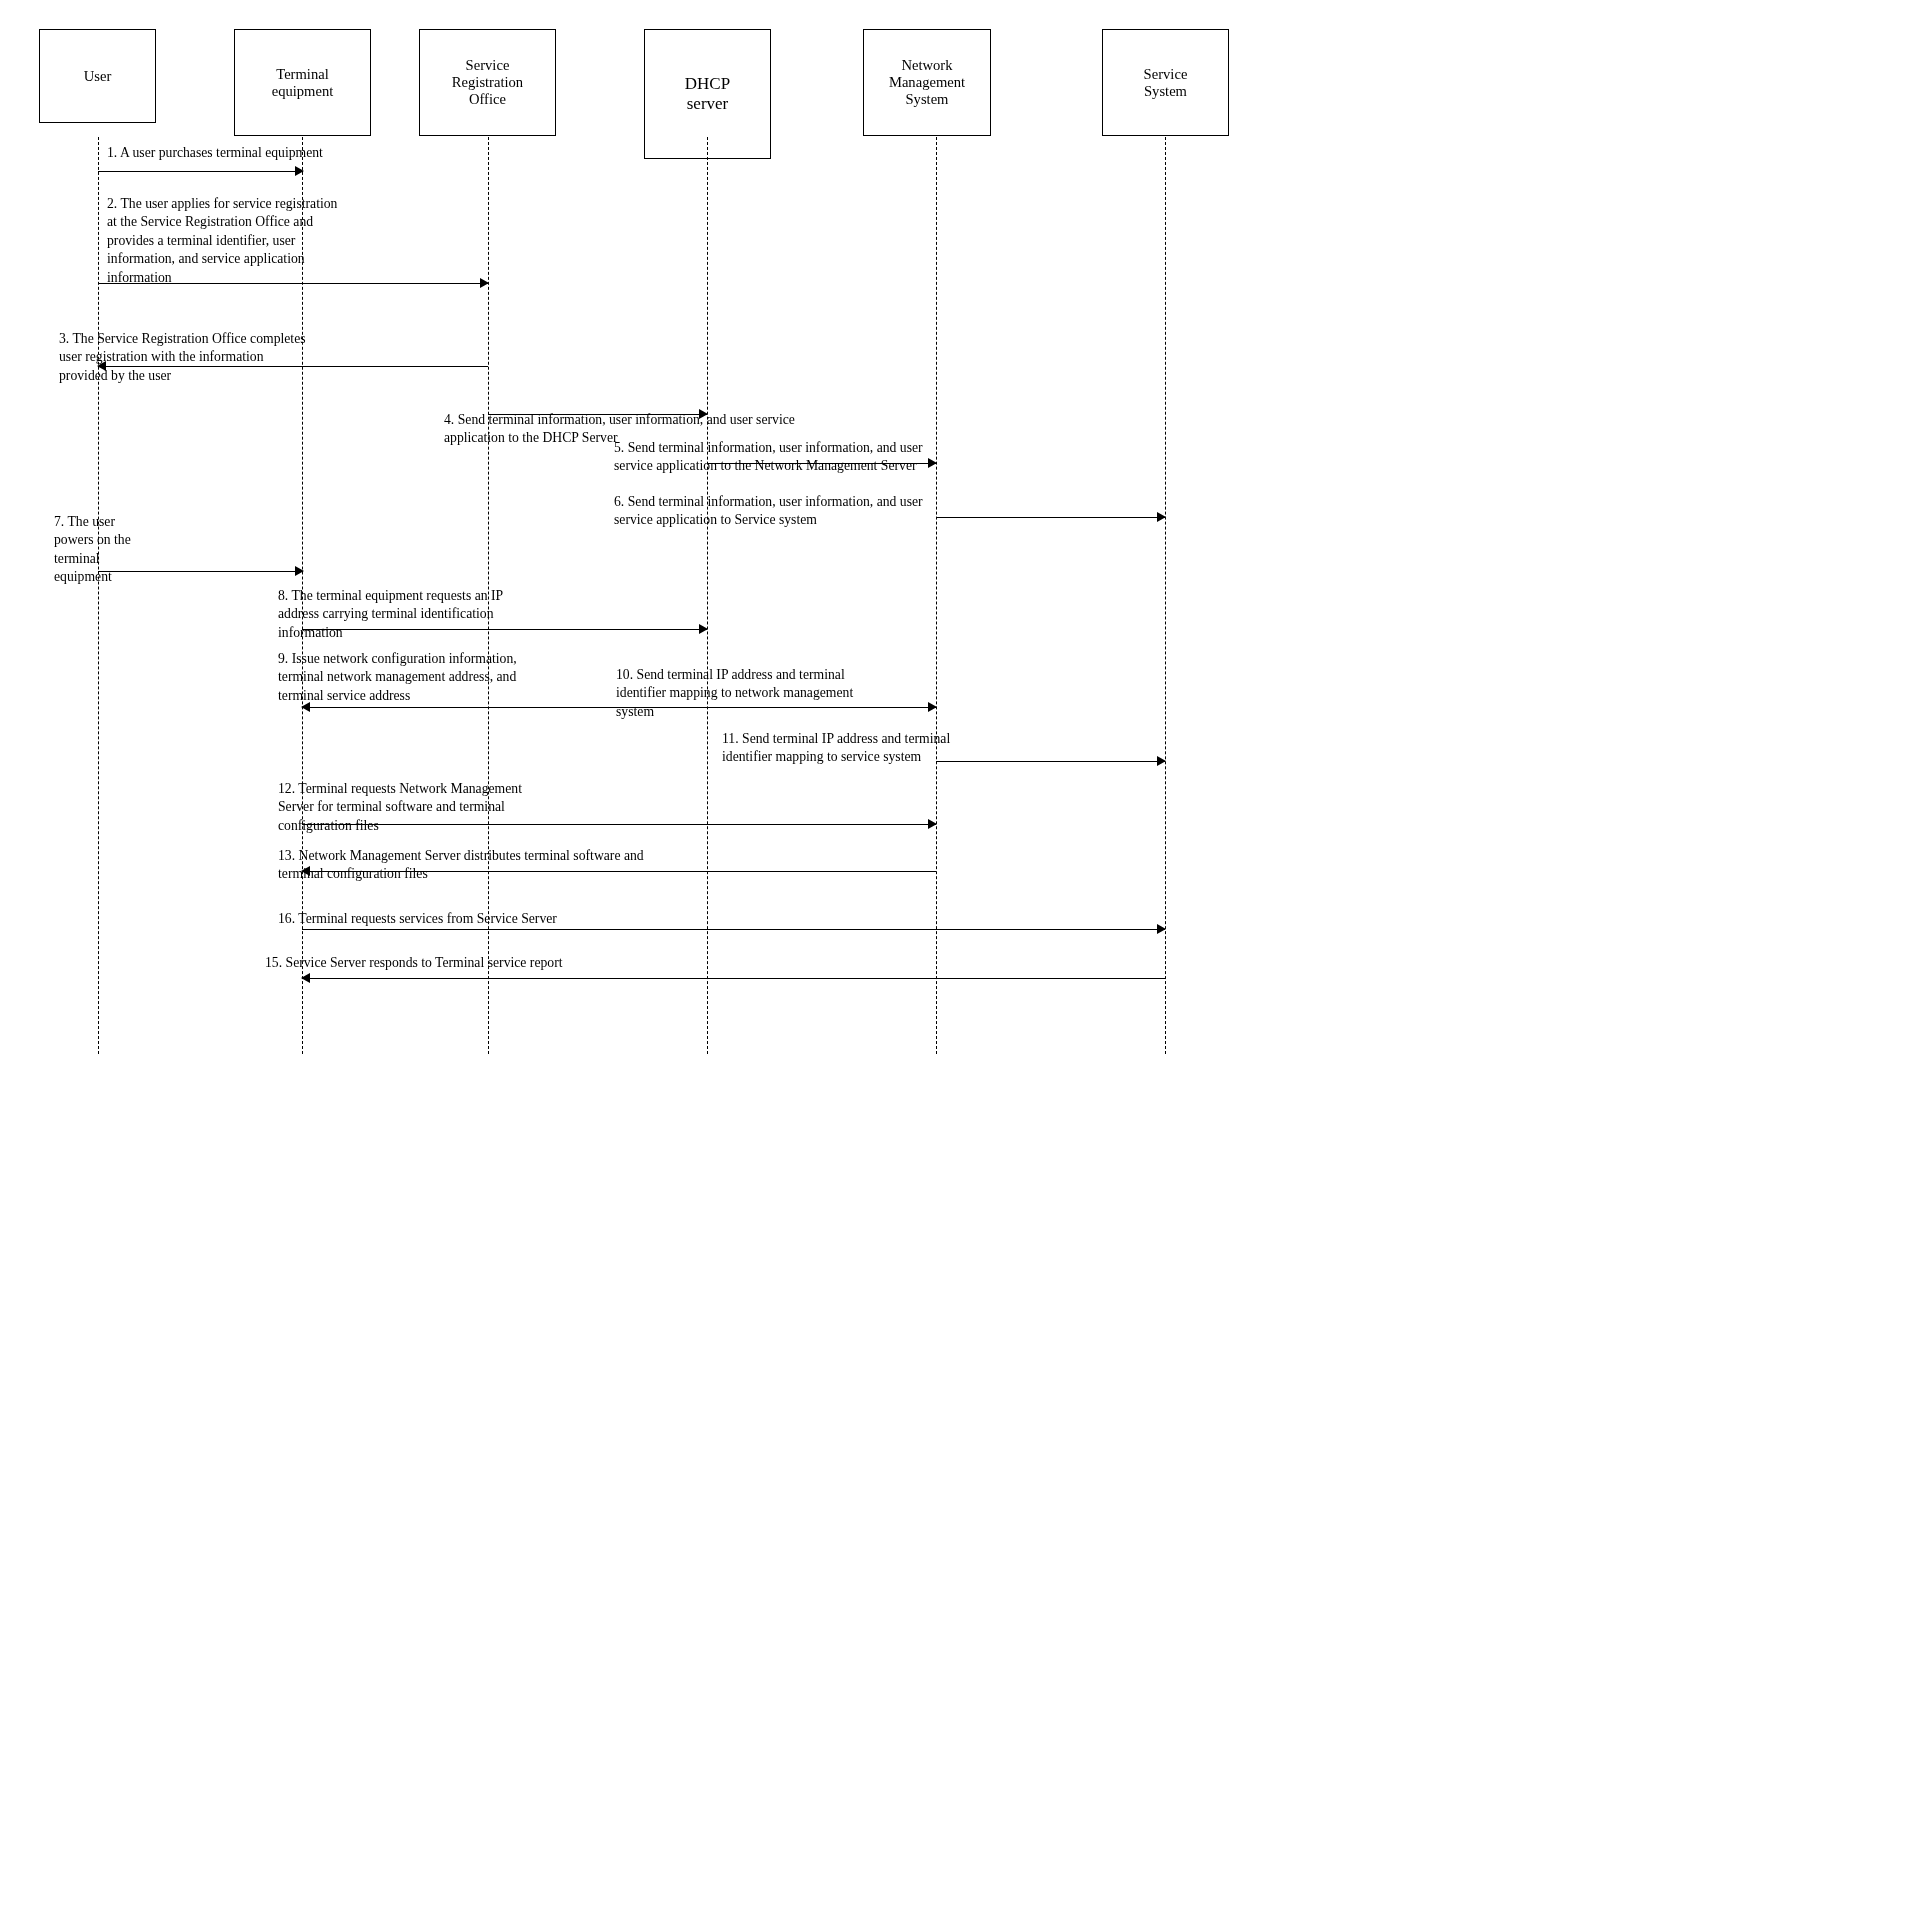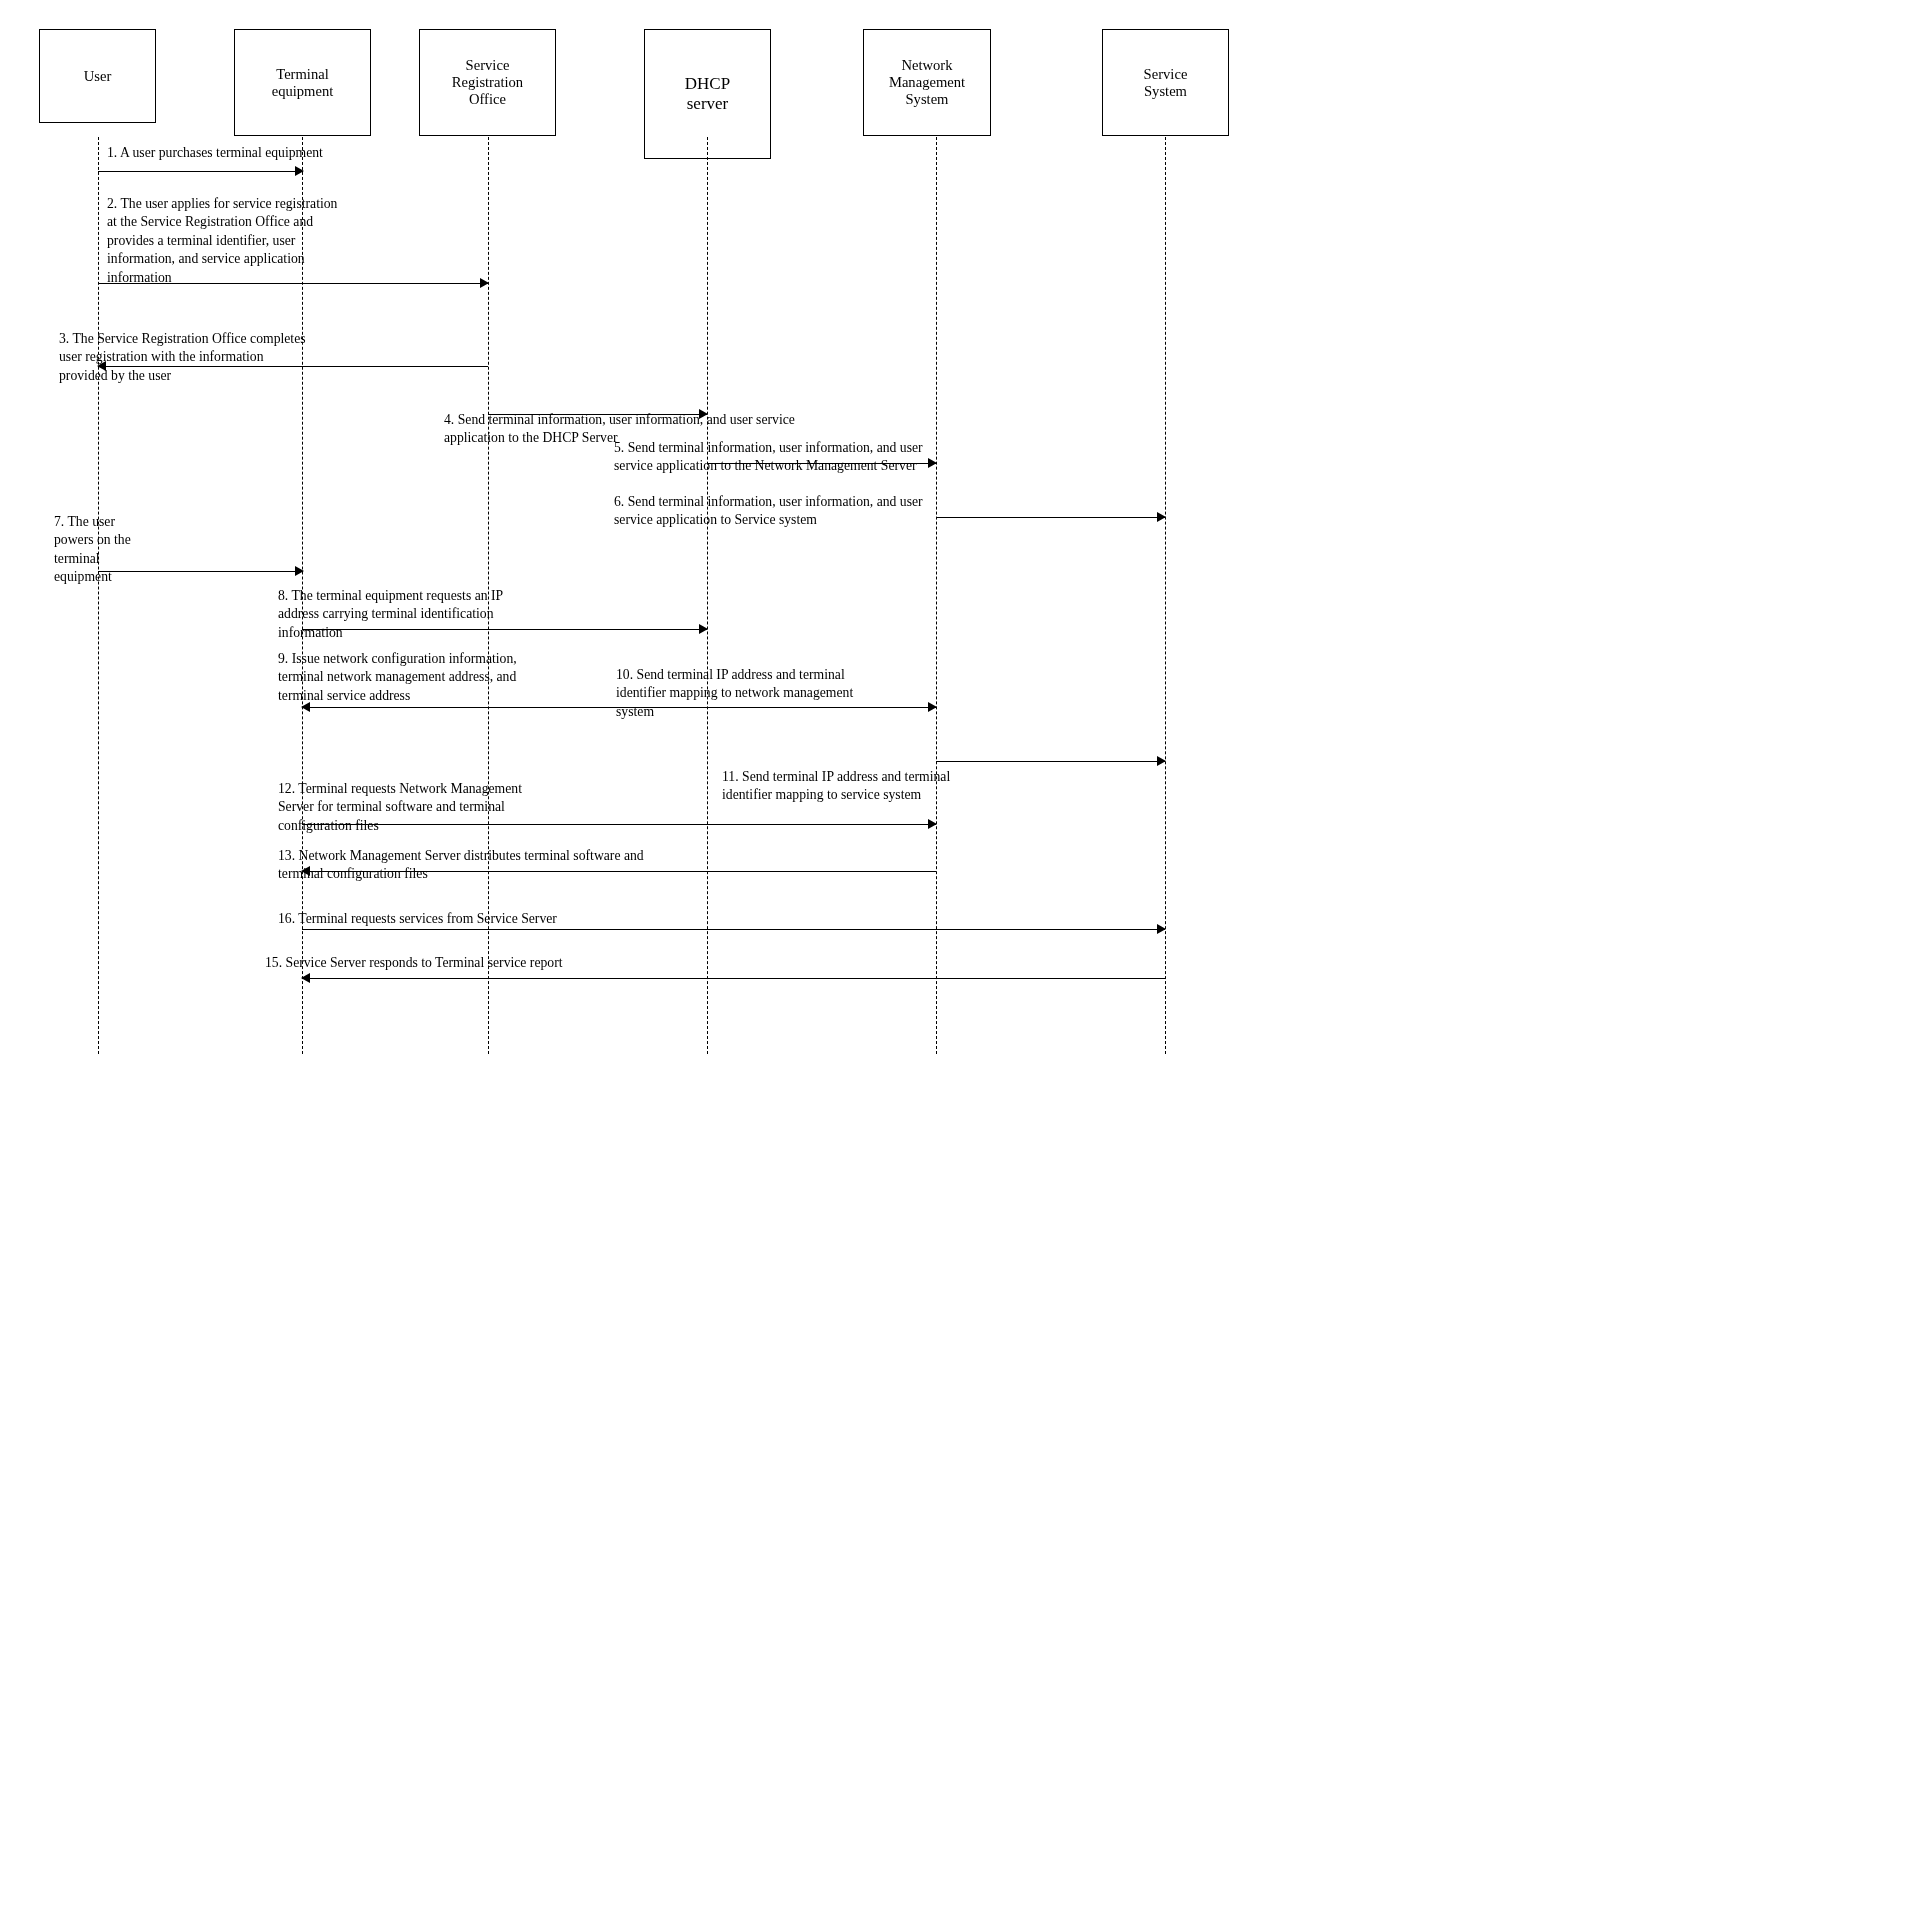--- a/index.html
+++ b/index.html
@@ -93,21 +93,21 @@
     <div class="label" style="left: 614px; top: 493px; max-width: 624px;">6.  Send terminal information, user information, and user<br>service application to Service system</div>
     <div class="arrow arrow-right" style="left: 98px; top: 571px; width: 205px;"></div>
     <div class="label" style="left: 54px; top: 513px; max-width: 624px;">7.  The user<br>powers on the<br>terminal<br>equipment</div>
     <div class="arrow arrow-right" style="left: 302px; top: 629px; width: 405px;"></div>
     <div class="label" style="left: 278px; top: 587px; max-width: 624px;">8.  The terminal equipment requests an IP<br>address carrying terminal identification<br>information</div>
     <div class="arrow arrow-left" style="left: 302px; top: 707px; width: 405px;"></div>
     <div class="label" style="left: 278px; top: 650px; max-width: 624px;">9.  Issue network configuration information,<br>terminal network management address, and<br>terminal service address</div>
     <div class="arrow arrow-right" style="left: 707px; top: 707px; width: 229px;"></div>
     <div class="label" style="left: 616px; top: 666px; max-width: 624px;">10.  Send terminal IP address and terminal<br>identifier mapping to network management<br>system</div>
     <div class="arrow arrow-right" style="left: 936px; top: 761px; width: 229px;"></div>
-    <div class="label" style="left: 722px; top: 768px; max-width: 624px;">11.  Send terminal IP address and terminal<br>identifier mapping to service system</div>
+    <div class="label" style="left: 722px; top: 730px; max-width: 624px;">11.  Send terminal IP address and terminal<br>identifier mapping to service system</div>
     <div class="arrow arrow-right" style="left: 302px; top: 824px; width: 634px;"></div>
     <div class="label" style="left: 278px; top: 780px; max-width: 624px;">12.  Terminal requests Network Management<br>Server for terminal software and terminal<br>configuration files</div>
     <div class="arrow arrow-left" style="left: 302px; top: 871px; width: 634px;"></div>
     <div class="label" style="left: 278px; top: 847px; max-width: 624px;">13.  Network Management Server distributes terminal software and<br>terminal configuration files</div>
     <div class="arrow arrow-right" style="left: 302px; top: 929px; width: 863px;"></div>
     <div class="label" style="left: 278px; top: 910px; max-width: 624px;">16.  Terminal requests services from Service Server</div>
     <div class="arrow arrow-left" style="left: 302px; top: 978px; width: 863px;"></div>
     <div class="label" style="left: 265px; top: 954px; max-width: 624px;">15.  Service Server responds to Terminal service report</div>
   </div>
 

